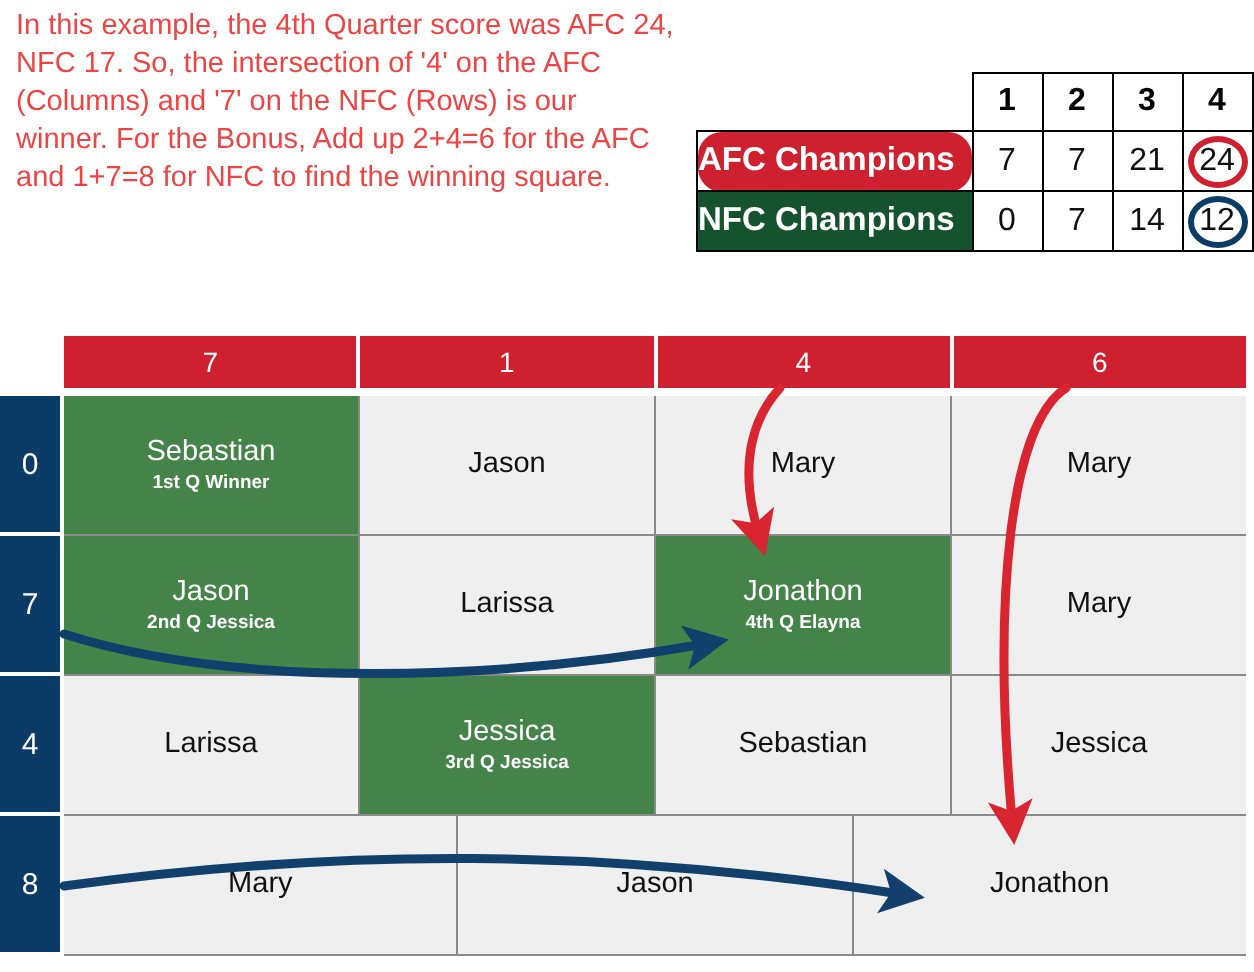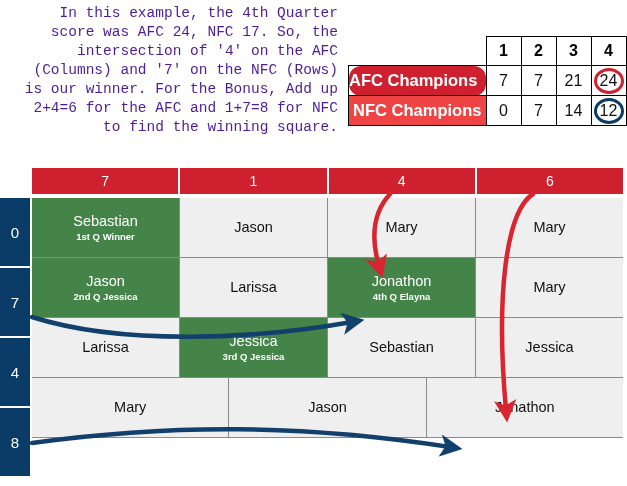--- a/index.html
+++ b/index.html
@@ -15,25 +15,24 @@
     font-family: "Liberation Sans", sans-serif;
     color: #111111;
   }
 
   
   #intro-text {
     position: absolute;
     left: 8px;
     top: 4px;
     width: 330px;
-    text-align: right;
+    text-align: left;
     font-size: 14.5px;
     line-height: 19px;
-    color: #4c1d95;
-    font-family: Liberation Mono, monospace;
+    color: #ef4444;
   }
 
   
   #score-table {
     position: absolute;
     left: 348px;
     top: 36px;
     border-collapse: collapse;
   }
   #score-table td, #score-table th {
@@ -64,21 +63,21 @@
     text-align: left;
     vertical-align: middle;
     font-size: 16.5px;
     font-weight: bold;
     color: #ffffff;
     padding-left: 5px;
     box-sizing: border-box;
     white-space: nowrap;
   }
   .sc-team.afc { background: #ce202f; border-radius: 12px; }
-  .sc-team.nfc { background: #ef4444; text-align: center; }
+  .sc-team.nfc { background: #14532d; }
   .sc-val {
     width: 34px;
     height: 29px;
     border: 1.5px solid #000000;
     background: #ffffff;
     text-align: center;
     vertical-align: middle;
     font-size: 16px;
     color: #111111;
     position: relative;
@@ -148,21 +147,21 @@
 
   #cells {
     position: absolute;
     left: 32px;
     top: 30px;
     width: 591px;
     height: 288px;
   }
   .grid-row {
     display: flex;
-    height: 60px;
+    height: 70px;
   }
   .cell {
     flex: 1 1 0;
     border-right: 1px solid #8a8a8a;
     border-bottom: 1px solid #8a8a8a;
     background: #efefef;
     display: flex;
     flex-direction: column;
     align-items: center;
     justify-content: center;

